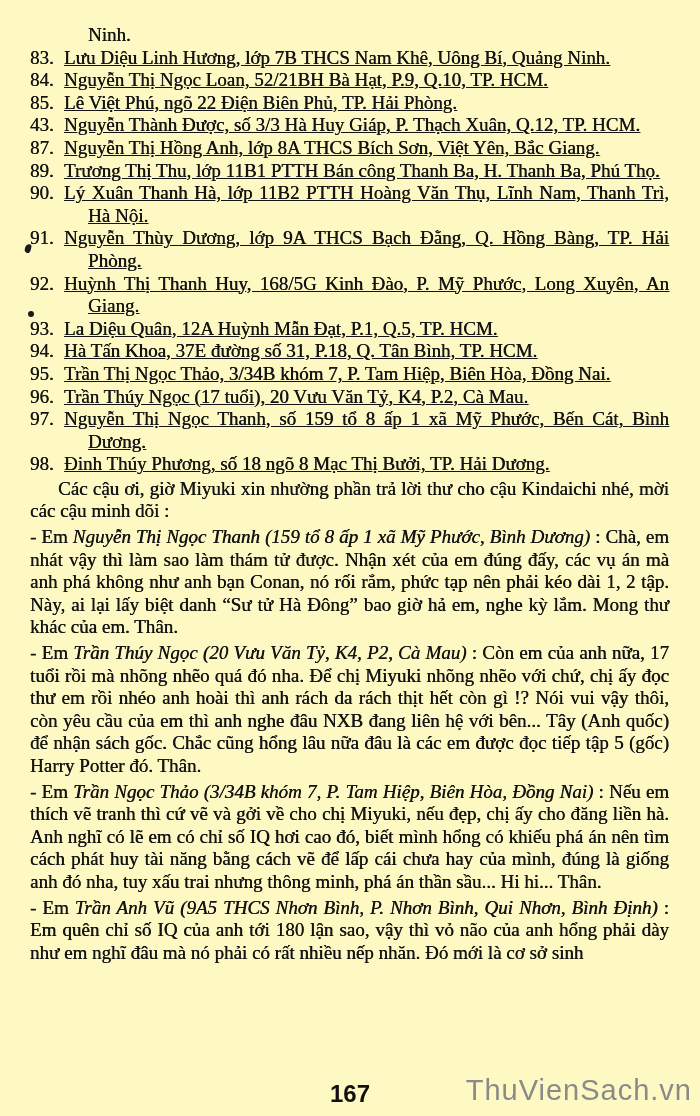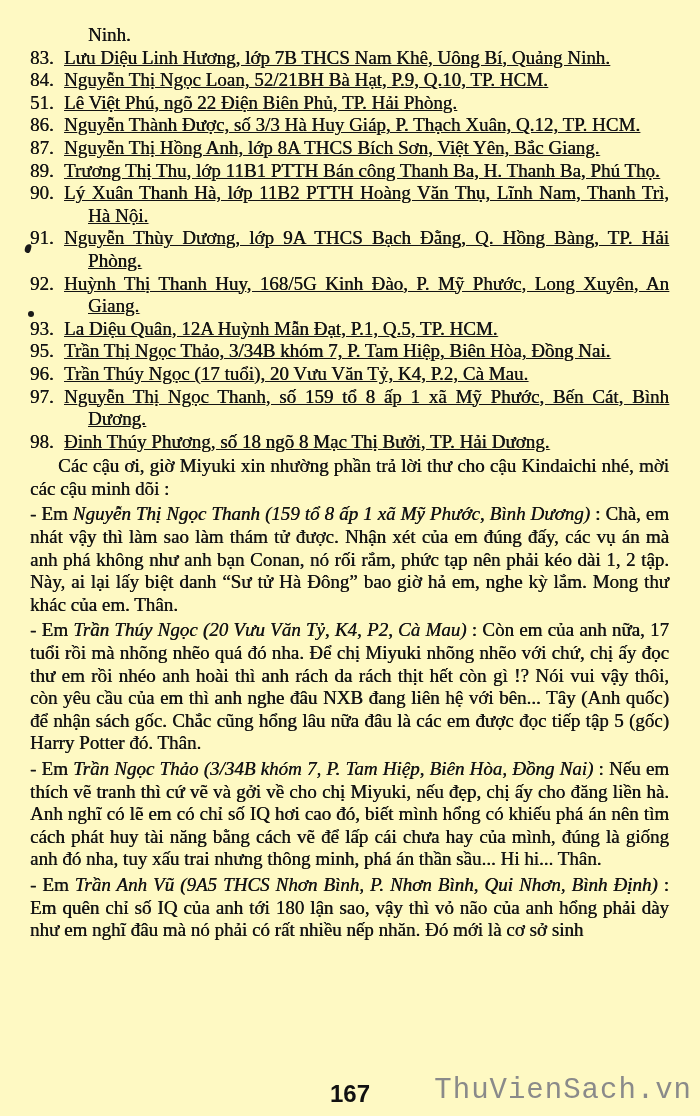--- a/index.html
+++ b/index.html
@@ -53,21 +53,21 @@
     left:0;right:0;top:6px;
     text-align:center;
     font-family:"Liberation Sans","DejaVu Sans",sans-serif;
     font-weight:bold;
     font-size:24px;
     color:#111;
   }
   .watermark{
     position:absolute;
     right:8px;top:0;
-    font-family:Liberation Mono, monospace;
+    font-family:Liberation Sans, sans-serif;
     font-weight:300;
     font-size:29px;
     letter-spacing:1px;
     color:#8a8a8a;
   }
   .ink-speck{
     position:absolute;
     background:#1a1a1a;
     border-radius:50%;
   }
@@ -78,28 +78,29 @@
 <body>
 
 <div class="page">
   <div class="content">
 
     <div class="carryover">Ninh.</div>
 
     <div class="list">
       <div class="list-item"><span class="item-num">83.</span><span>Lưu Diệu Linh Hương, lớp 7B THCS Nam Khê, Uông Bí, Quảng Ninh.</span></div>
       <div class="list-item"><span class="item-num">84.</span><span>Nguyễn Thị Ngọc Loan, 52/21BH Bà Hạt, P.9, Q.10, TP. HCM.</span></div>
-      <div class="list-item"><span class="item-num">51.</span><span>Lê Việt Phú, ngõ 22 Điện Biên Phủ, TP. Hải Phòng.</span></div>
-      <div class="list-item"><span class="item-num">86.</span><span>Nguyễn Thành Được, số 3/3 Hà Huy Giáp, P. Thạch Xuân, Q.12, TP. HCM.</span></div>
+      <div class="list-item"><span class="item-num">85.</span><span>Lê Việt Phú, ngõ 22 Điện Biên Phủ, TP. Hải Phòng.</span></div>
+      <div class="list-item"><span class="item-num">43.</span><span>Nguyễn Thành Được, số 3/3 Hà Huy Giáp, P. Thạch Xuân, Q.12, TP. HCM.</span></div>
       <div class="list-item"><span class="item-num">87.</span><span>Nguyễn Thị Hồng Anh, lớp 8A THCS Bích Sơn, Việt Yên, Bắc Giang.</span></div>
       <div class="list-item"><span class="item-num">89.</span><span>Trương Thị Thu, lớp 11B1 PTTH Bán công Thanh Ba, H. Thanh Ba, Phú Thọ.</span></div>
       <div class="list-item"><span class="item-num">90.</span><span>Lý Xuân Thanh Hà, lớp 11B2 PTTH Hoàng Văn Thụ, Lĩnh Nam, Thanh Trì, Hà Nội.</span></div>
       <div class="list-item"><span class="item-num">91.</span><span>Nguyễn Thùy Dương, lớp 9A THCS Bạch Đằng, Q. Hồng Bàng, TP. Hải Phòng.</span></div>
       <div class="list-item"><span class="item-num">92.</span><span>Huỳnh Thị Thanh Huy, 168/5G Kinh Đào, P. Mỹ Phước, Long Xuyên, An Giang.</span></div>
       <div class="list-item"><span class="item-num">93.</span><span>La Diệu Quân, 12A Huỳnh Mẫn Đạt, P.1, Q.5, TP. HCM.</span></div>
+      <div class="list-item"><span class="item-num">94.</span><span>Hà Tấn Khoa, 37E đường số 31, P.18, Q. Tân Bình, TP. HCM.</span></div>
       <div class="list-item"><span class="item-num">95.</span><span>Trần Thị Ngọc Thảo, 3/34B khóm 7, P. Tam Hiệp, Biên Hòa, Đồng Nai.</span></div>
       <div class="list-item"><span class="item-num">96.</span><span>Trần Thúy Ngọc (17 tuổi), 20 Vưu Văn Tỷ, K4, P.2, Cà Mau.</span></div>
       <div class="list-item"><span class="item-num">97.</span><span>Nguyễn Thị Ngọc Thanh, số 159 tổ 8 ấp 1 xã Mỹ Phước, Bến Cát, Bình Dương.</span></div>
       <div class="list-item"><span class="item-num">98.</span><span>Đinh Thúy Phương, số 18 ngõ 8 Mạc Thị Bưởi, TP. Hải Dương.</span></div>
     </div>
 
     <p class="intro">Các cậu ơi, giờ Miyuki xin nhường phần trả lời thư cho cậu Kindaichi nhé, mời các cậu minh dõi :</p>
 
     <p class="reply"><span>- Em </span><span class="addressee">Nguyễn Thị Ngọc Thanh (159 tổ 8 ấp 1 xã Mỹ Phước, Bình Dương)</span><span> : Chà, em nhát vậy thì làm sao làm thám tử được. Nhận xét của em đúng đấy, các vụ án mà anh phá không như anh bạn Conan, nó rối rắm, phức tạp nên phải kéo dài 1, 2 tập. Này, ai lại lấy biệt danh “Sư tử Hà Đông” bao giờ hả em, nghe kỳ lắm. Mong thư khác của em. Thân.</span></p>
 

